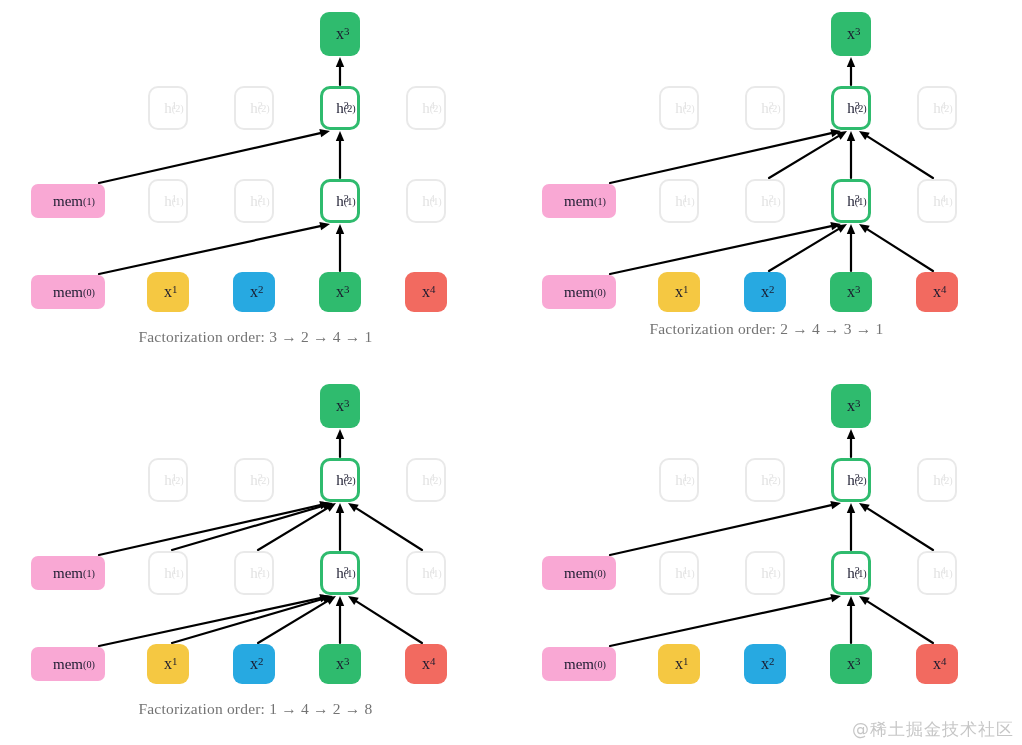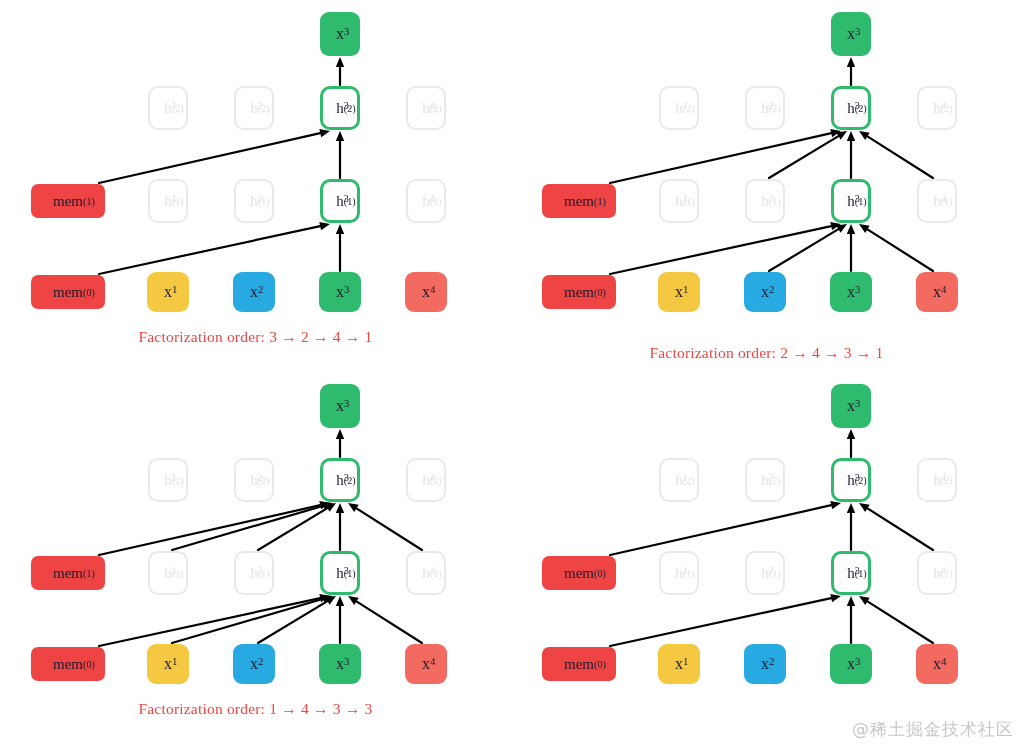--- a/index.html
+++ b/index.html
@@ -65,21 +65,21 @@
 
   .c-yellow { background: #f5c842; }
   .c-blue   { background: #27a9e1; }
   .c-green  { background: #2fbb6e; }
   .c-red    { background: #f26a60; }
 
   
   .node.mem {
     width: 74px;
     height: 34px;
-    background: #ef4444;
+    background: #f9a8d4;
     border-radius: 7px;
     font-size: 15px;
   }
 
   
   .node.hid {
     width: 40px;
     height: 44px;
     border-radius: 10px;
     background: #ffffff;
@@ -103,21 +103,21 @@
   }
   .hlabel .idx.up   { top: -0.35em; }
   .hlabel .idx.down { bottom: -0.30em; }
 
   .caption {
     position: absolute;
     left: 0;
     width: 511px;
     text-align: center;
     font-size: 15.5px;
-    color: #ef4444;
+    color: #737373;
     letter-spacing: 0.2px;
   }
 
   .watermark {
     position: absolute;
     right: 8px;
     bottom: 4px;
     font-family: "DejaVu Sans", sans-serif;
     font-size: 17px;
     color: rgba(120,120,120,0.42);
@@ -354,21 +354,21 @@
         <span class="hlabel" style="width: 0px;">
           <span class="idx down">3</span>
         </span>
       </div>
       <div class="node tok c-red" style="left: 405px; top: 272px; width: 42px; height: 40px;">
         <span>x</span>
         <span class="hlabel" style="width: 0px;">
           <span class="idx down">4</span>
         </span>
       </div>
-      <div class="caption" style="top: 344px;">Factorization order: 2 → 4 → 3 → 1</div>
+      <div class="caption" style="top: 320px;">Factorization order: 2 → 4 → 3 → 1</div>
     </div>
     <div class="panel">
       <svg class="svg-layer" viewBox="0 0 511 372">
         <line x1="99" y1="274" x2="320.22633100019425" y2="226.11551277052072" stroke="#000" stroke-width="2.2" stroke-linecap="round"></line>
         <polygon points="330,224 321.11484636381294,230.22045375043913 319.33781563657556,222.0105717906023" fill="#000"></polygon>
         <line x1="172" y1="271" x2="323.4006680526319" y2="226.80228945047392" stroke="#000" stroke-width="2.2" stroke-linecap="round"></line>
         <polygon points="333,224 324.5776296218309,230.83400886836853 322.22370648343286,222.77057003257931" fill="#000"></polygon>
         <line x1="258" y1="271" x2="327.4347751171319" y2="229.16109704480516" stroke="#000" stroke-width="2.2" stroke-linecap="round"></line>
         <polygon points="336,224 329.60243587595005,232.75849149560977 325.26711435831373,225.56370259400055" fill="#000"></polygon>
         <line x1="422" y1="271" x2="356.4413087201134" y2="229.36137175466664" stroke="#000" stroke-width="2.2" stroke-linecap="round"></line>
@@ -479,21 +479,21 @@
         <span class="hlabel" style="width: 0px;">
           <span class="idx down">3</span>
         </span>
       </div>
       <div class="node tok c-red" style="left: 405px; top: 272px; width: 42px; height: 40px;">
         <span>x</span>
         <span class="hlabel" style="width: 0px;">
           <span class="idx down">4</span>
         </span>
       </div>
-      <div class="caption" style="top: 328px;">Factorization order: 1 → 4 → 3 → 3</div>
+      <div class="caption" style="top: 328px;">Factorization order: 1 → 4 → 2 → 8</div>
     </div>
     <div class="panel">
       <svg class="svg-layer" viewBox="0 0 511 372">
         <line x1="99" y1="274" x2="320.22633100019425" y2="226.11551277052072" stroke="#000" stroke-width="2.2" stroke-linecap="round"></line>
         <polygon points="330,224 321.11484636381294,230.22045375043913 319.33781563657556,222.0105717906023" fill="#000"></polygon>
         <line x1="422" y1="271" x2="356.4413087201134" y2="229.36137175466664" stroke="#000" stroke-width="2.2" stroke-linecap="round"></line>
         <polygon points="348,224 358.69308485707336,225.816022092219 354.18953258315344,232.90672141711428" fill="#000"></polygon>
         <line x1="340" y1="271" x2="340" y2="234" stroke="#000" stroke-width="2.2" stroke-linecap="round"></line>
         <polygon points="340,224 344.2,234 335.8,234" fill="#000"></polygon>
         <line x1="99" y1="183" x2="320.244128605528" y2="133.1961268939937" stroke="#000" stroke-width="2.2" stroke-linecap="round"></line>

